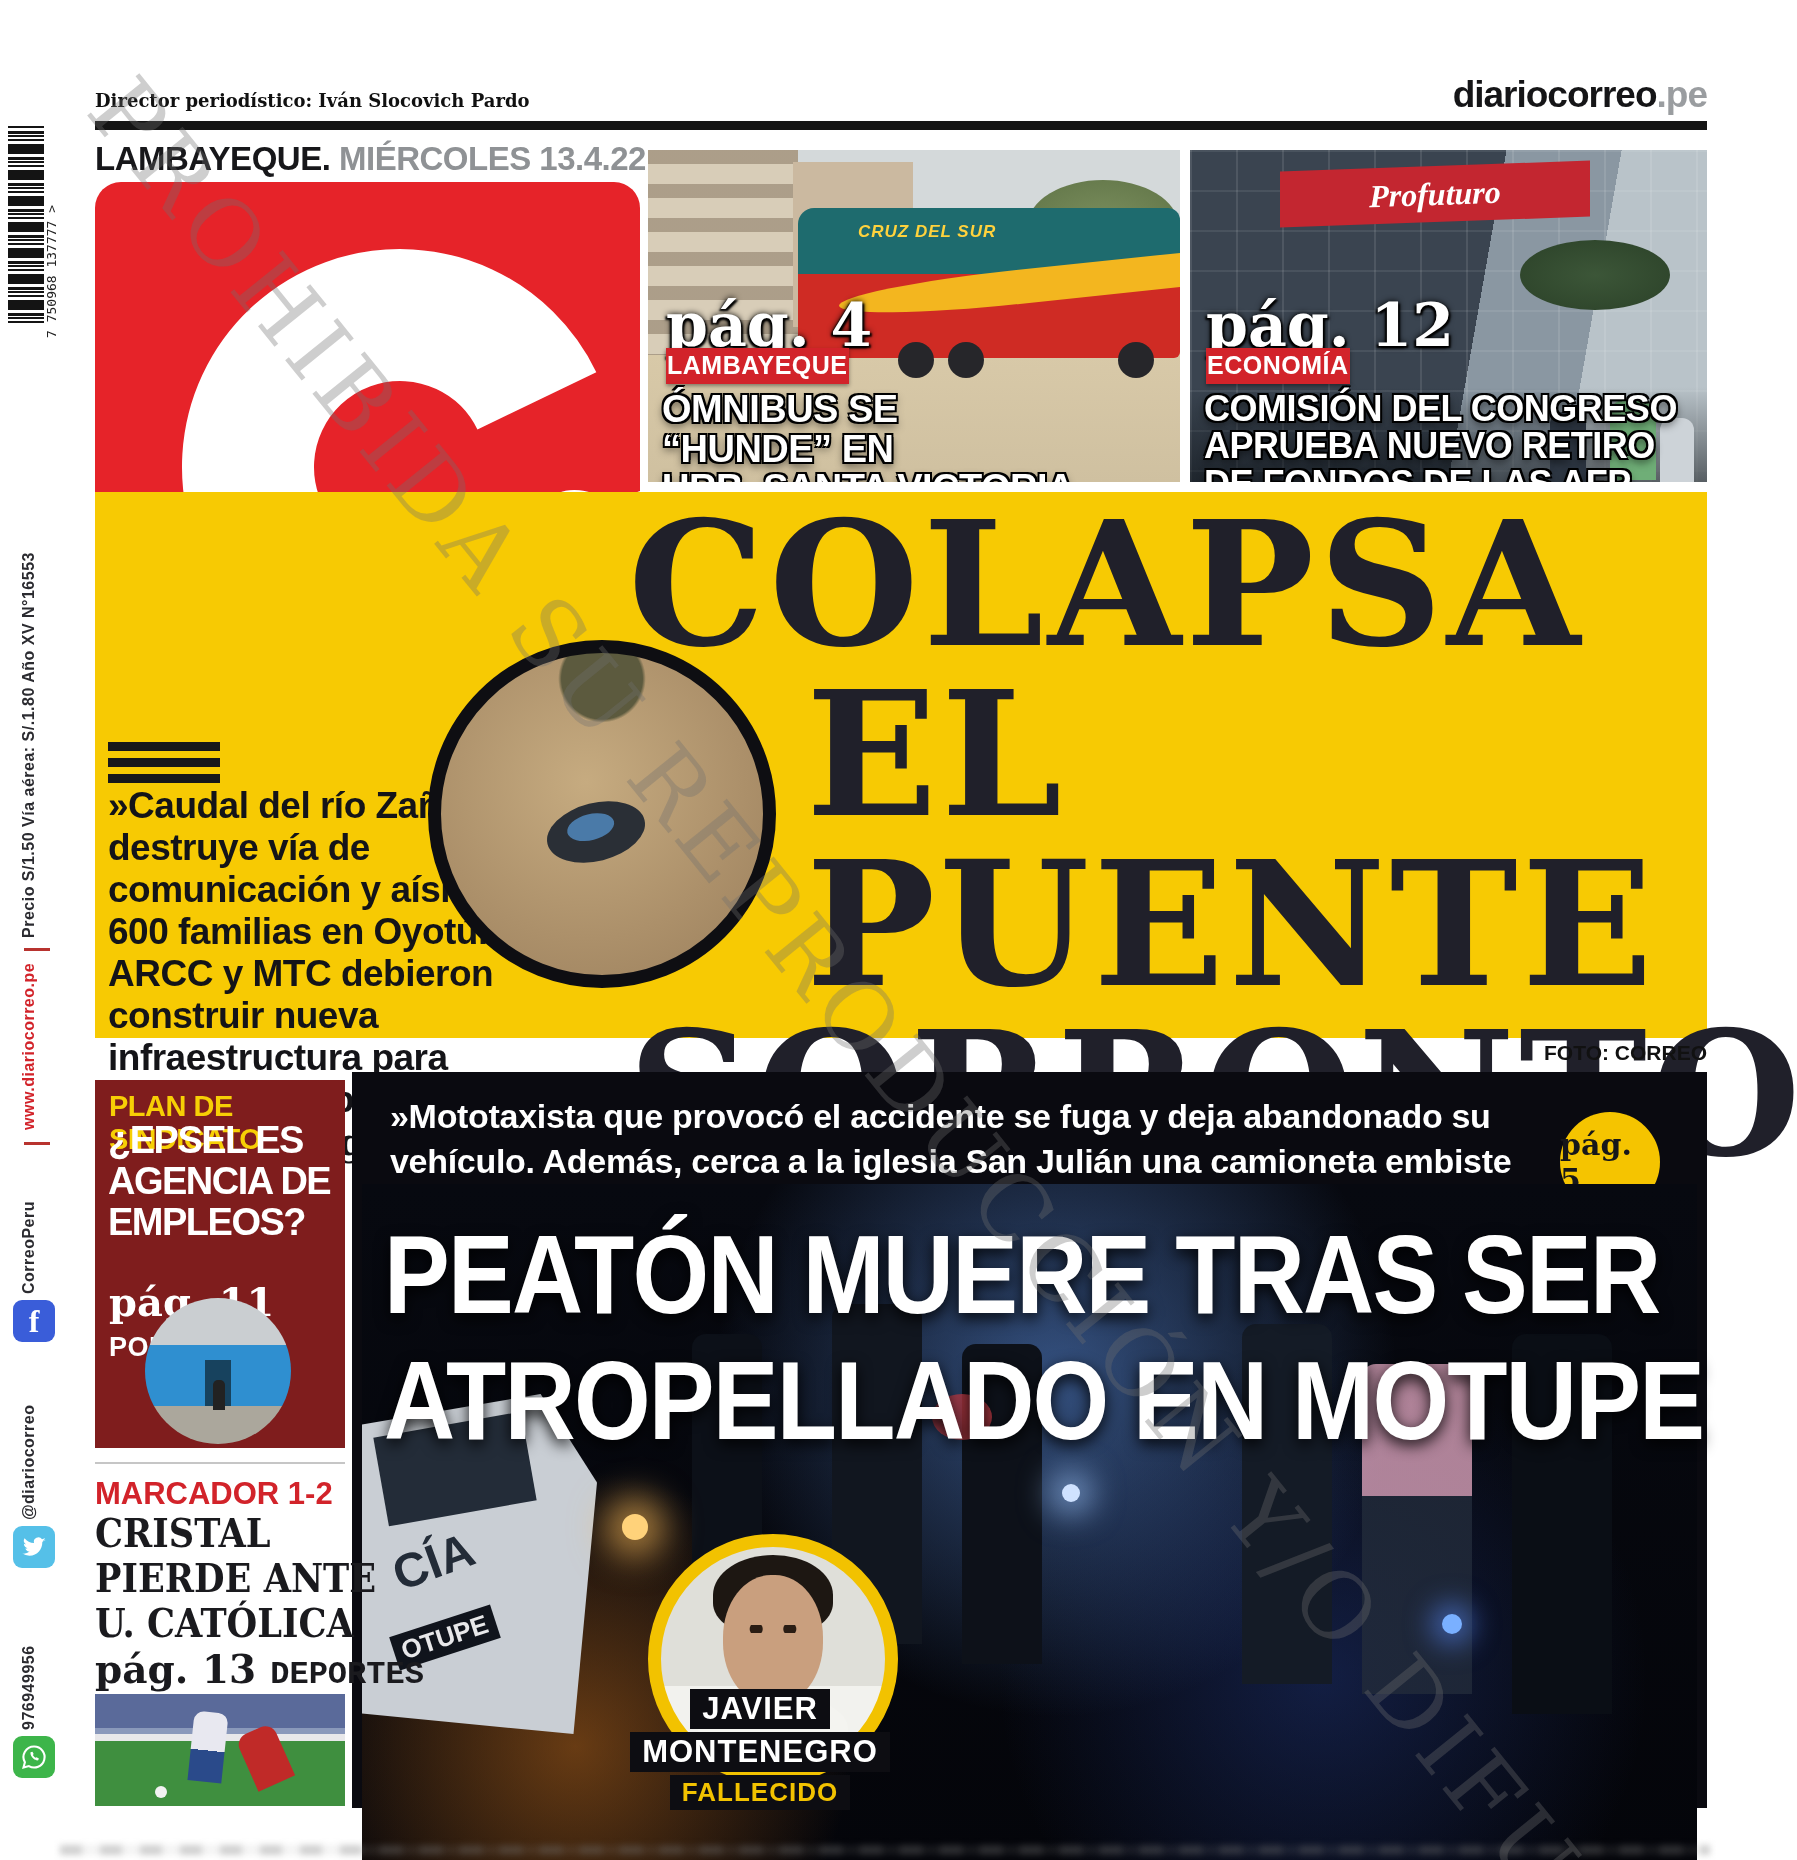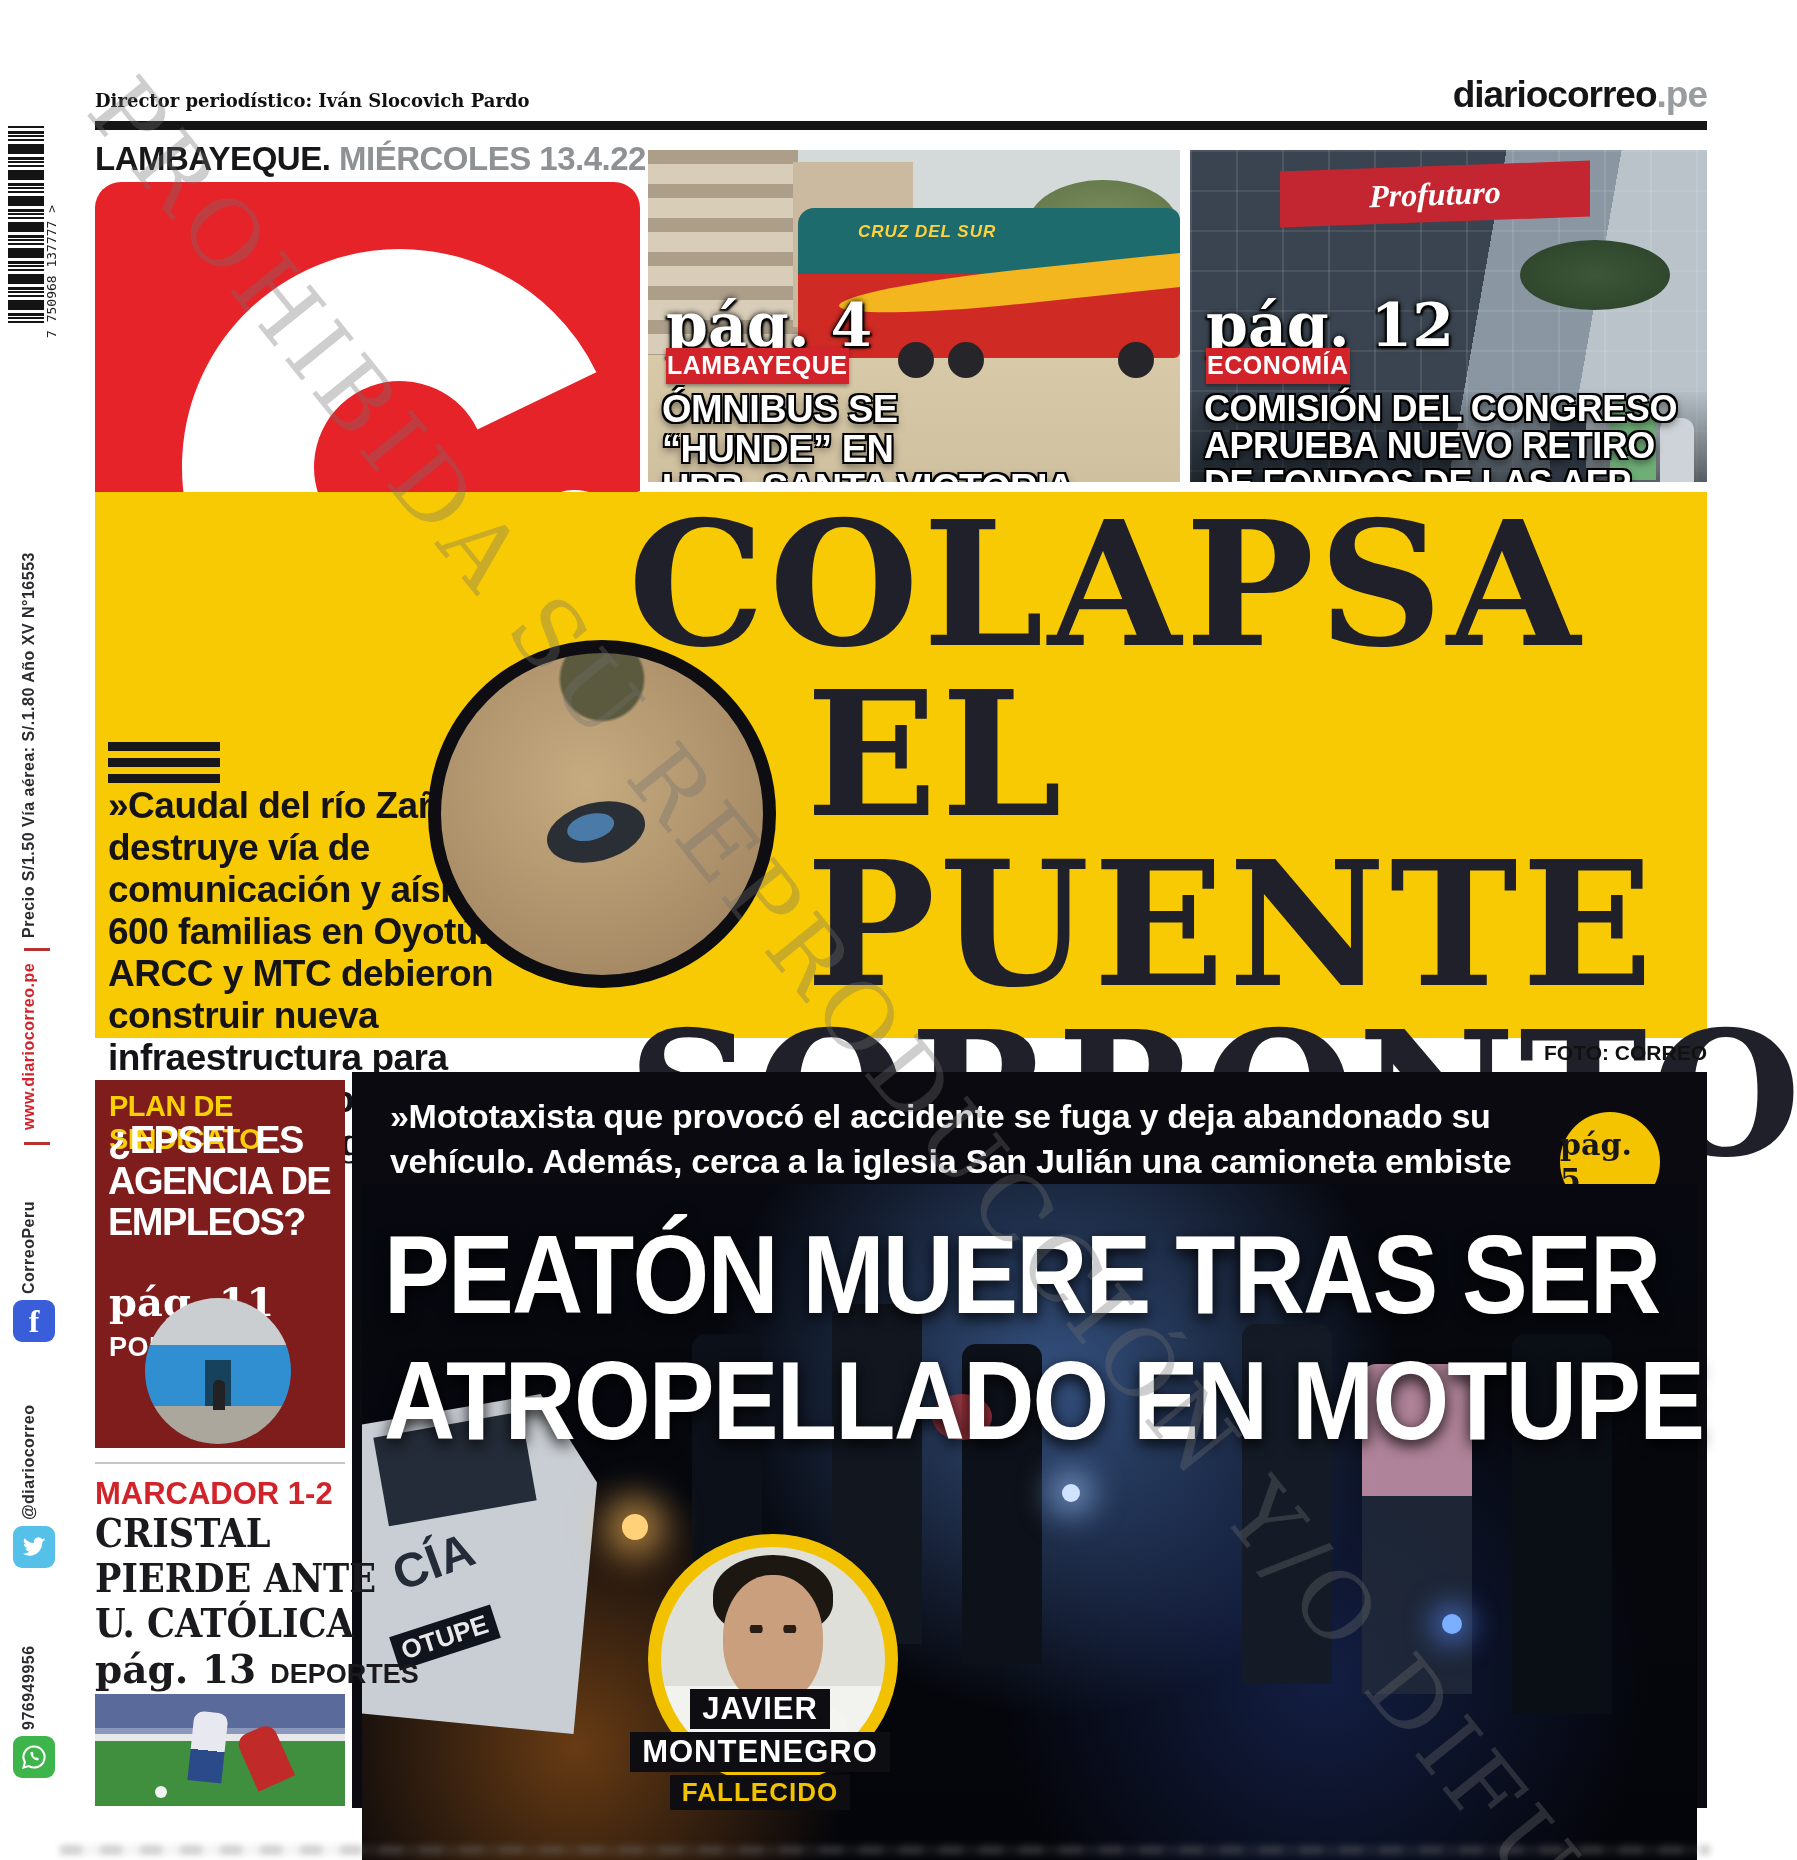--- a/index.html
+++ b/index.html
@@ -121,21 +121,21 @@
     background:linear-gradient(#caced1 0 32%,#2f8fd0 32% 74%,#aba79c 74%);}
   .gb-door{position:absolute;left:60px;top:62px;width:26px;height:46px;background:#17425e;}
   .gb-person{position:absolute;left:68px;top:82px;width:12px;height:30px;border-radius:5px 5px 0 0;background:#222;}
   .divider{position:absolute;left:95px;top:1462px;width:250px;height:2px;background:#c6c6c6;}
   .sp-kicker{position:absolute;left:95px;top:1476px;color:#d2232a;font-weight:900;font-size:31px;}
   .sp-head{position:absolute;left:95px;top:1510px;color:#1a1a1e;font-family:"DejaVu Serif",serif;
            font-weight:bold;font-size:40px;line-height:45px;}
   .sp-head div{transform:scaleX(.88);transform-origin:0 50%;white-space:nowrap;}
   .sp-pageline{position:absolute;left:95px;top:1646px;}
   .sp-page{font-family:"DejaVu Serif",serif;font-weight:bold;font-size:39px;color:#1a1a1e;}
-  .sp-sec{font-weight:900;font-size:27px;color:#1a1a1e;margin-left:14px;}
+  .sp-sec{font-weight:900;font-size:32px;color:#1a1a1e;margin-left:14px;font-family:Liberation Mono, monospace;}
   .soccer{position:absolute;left:95px;top:1694px;width:250px;height:112px;
     background:linear-gradient(180deg,#5a6a9a 0 30%,#8a99bb 30% 36%,#e8e8ea 36% 42%,#3f8f3f 42%);}
   .p1{position:absolute;left:96px;top:18px;width:34px;height:70px;border-radius:10px 10px 0 0;
       background:linear-gradient(#e8e8f0 0 55%,#2a4a8a 55%);transform:rotate(6deg);}
   .p2{position:absolute;left:150px;top:34px;width:40px;height:58px;border-radius:12px 12px 0 0;
       background:#c02a28;transform:rotate(-24deg);}
   .ball{position:absolute;left:60px;top:92px;width:12px;height:12px;border-radius:50%;background:#f2f2f2;}
 
   
   .watermark{position:absolute;left:150px;top:58px;z-index:60;pointer-events:none;

